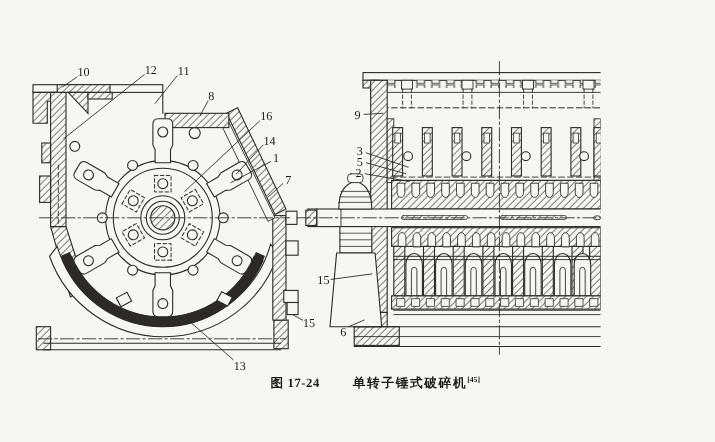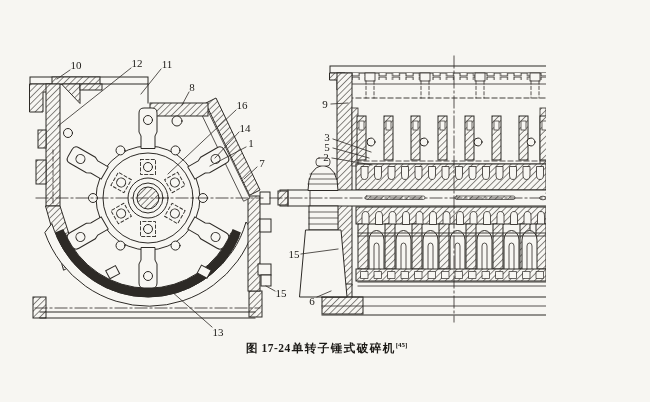--- a/index.html
+++ b/index.html
@@ -1,21 +1,21 @@
 <!DOCTYPE html>
 <html><head>
 <meta charset="utf-8">
 <style>
   html,body{margin:0;padding:0;}
   body{font-family:"Liberation Serif", serif; background:#f7f6f2;}
   #stage{position:relative;width:546px;height:402px;background:#f7f6f2;overflow:hidden;}
   #drawing{position:absolute;left:0;top:0;}
   .caption{position:absolute;left:246px;top:341px;font-size:11.5px;color:#1c1a17;
            font-weight:600;white-space:nowrap;letter-spacing:.5px;}
-  .caption .t{margin-left:1px;letter-spacing:1.5px;}
+  .caption .t{margin-left:30px;letter-spacing:1.5px;}
   .caption sup{font-size:7px;letter-spacing:0;}
   svg text{font-family:"Liberation Serif", serif;font-size:11px;fill:#1c1a17;}
 </style>
 </head>
 <body>
 
 <div id="stage">
 
 <svg id="drawing" width="650" height="402" viewBox="0 0 650 402" stroke="#2d2a26" fill="none" stroke-width="1" stroke-linecap="square">
   <defs>

